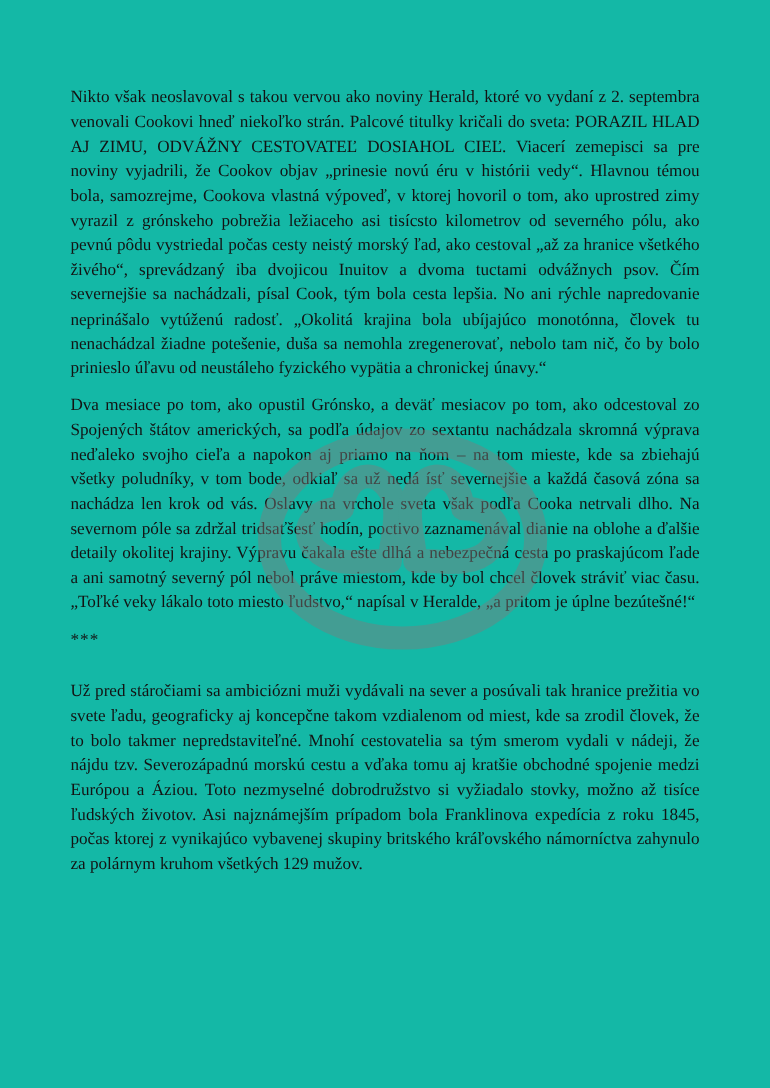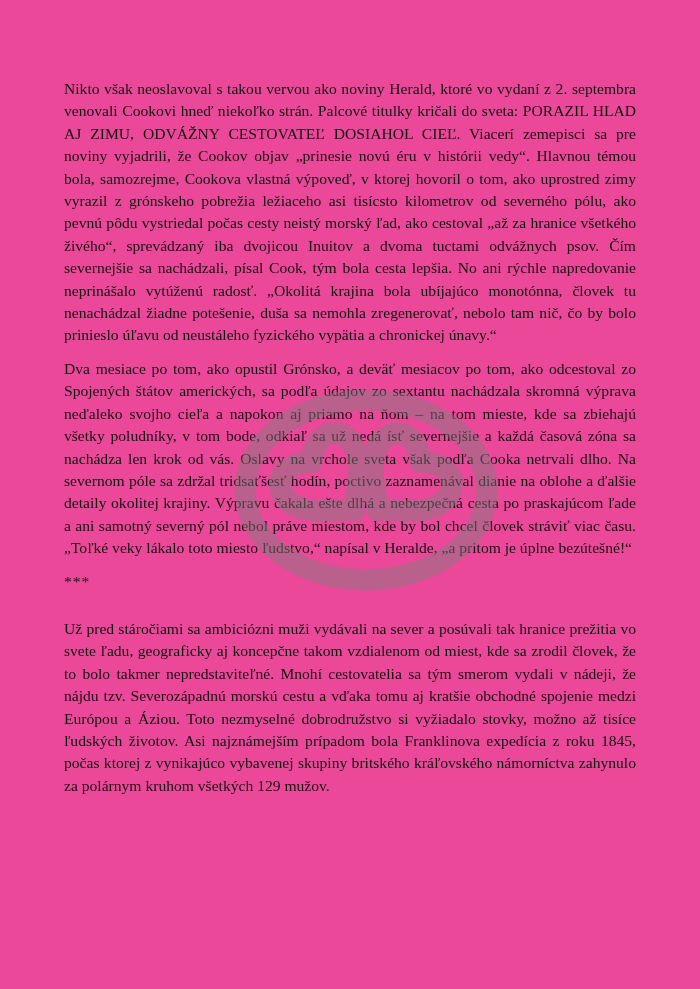--- a/index.html
+++ b/index.html
@@ -4,21 +4,21 @@
 <style>
   html, body {
     margin: 0;
     padding: 0;
     background: #ffffff;
   }
   .page {
     position: relative;
     width: 700px;
     height: 989px;
-    background: #ec4899;
+    background: #14b8a6;
     overflow: hidden;
     font-family: "Liberation Serif", "DejaVu Serif", serif;
     color: #131313;
   }
   .text-block {
     position: absolute;
     left: 64px;
     top: 78px;
     width: 572px;
     font-size: 15.6px;

